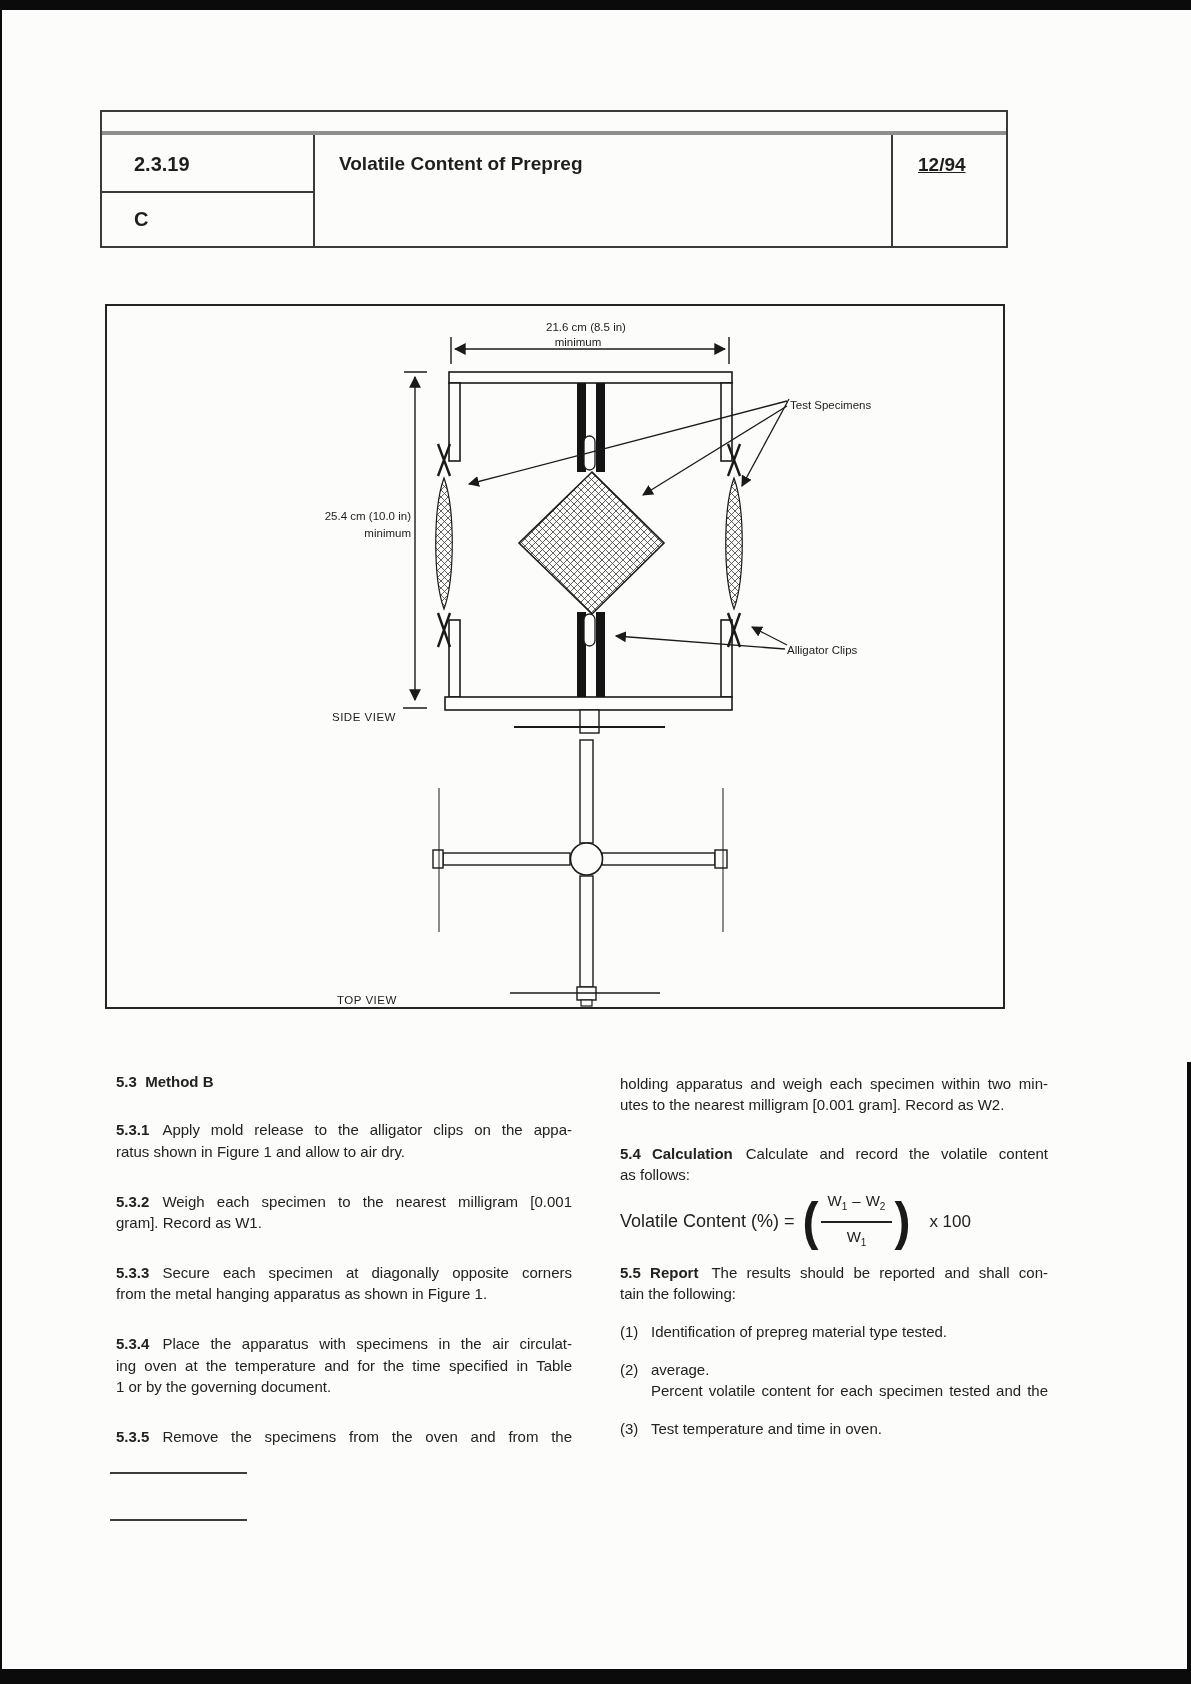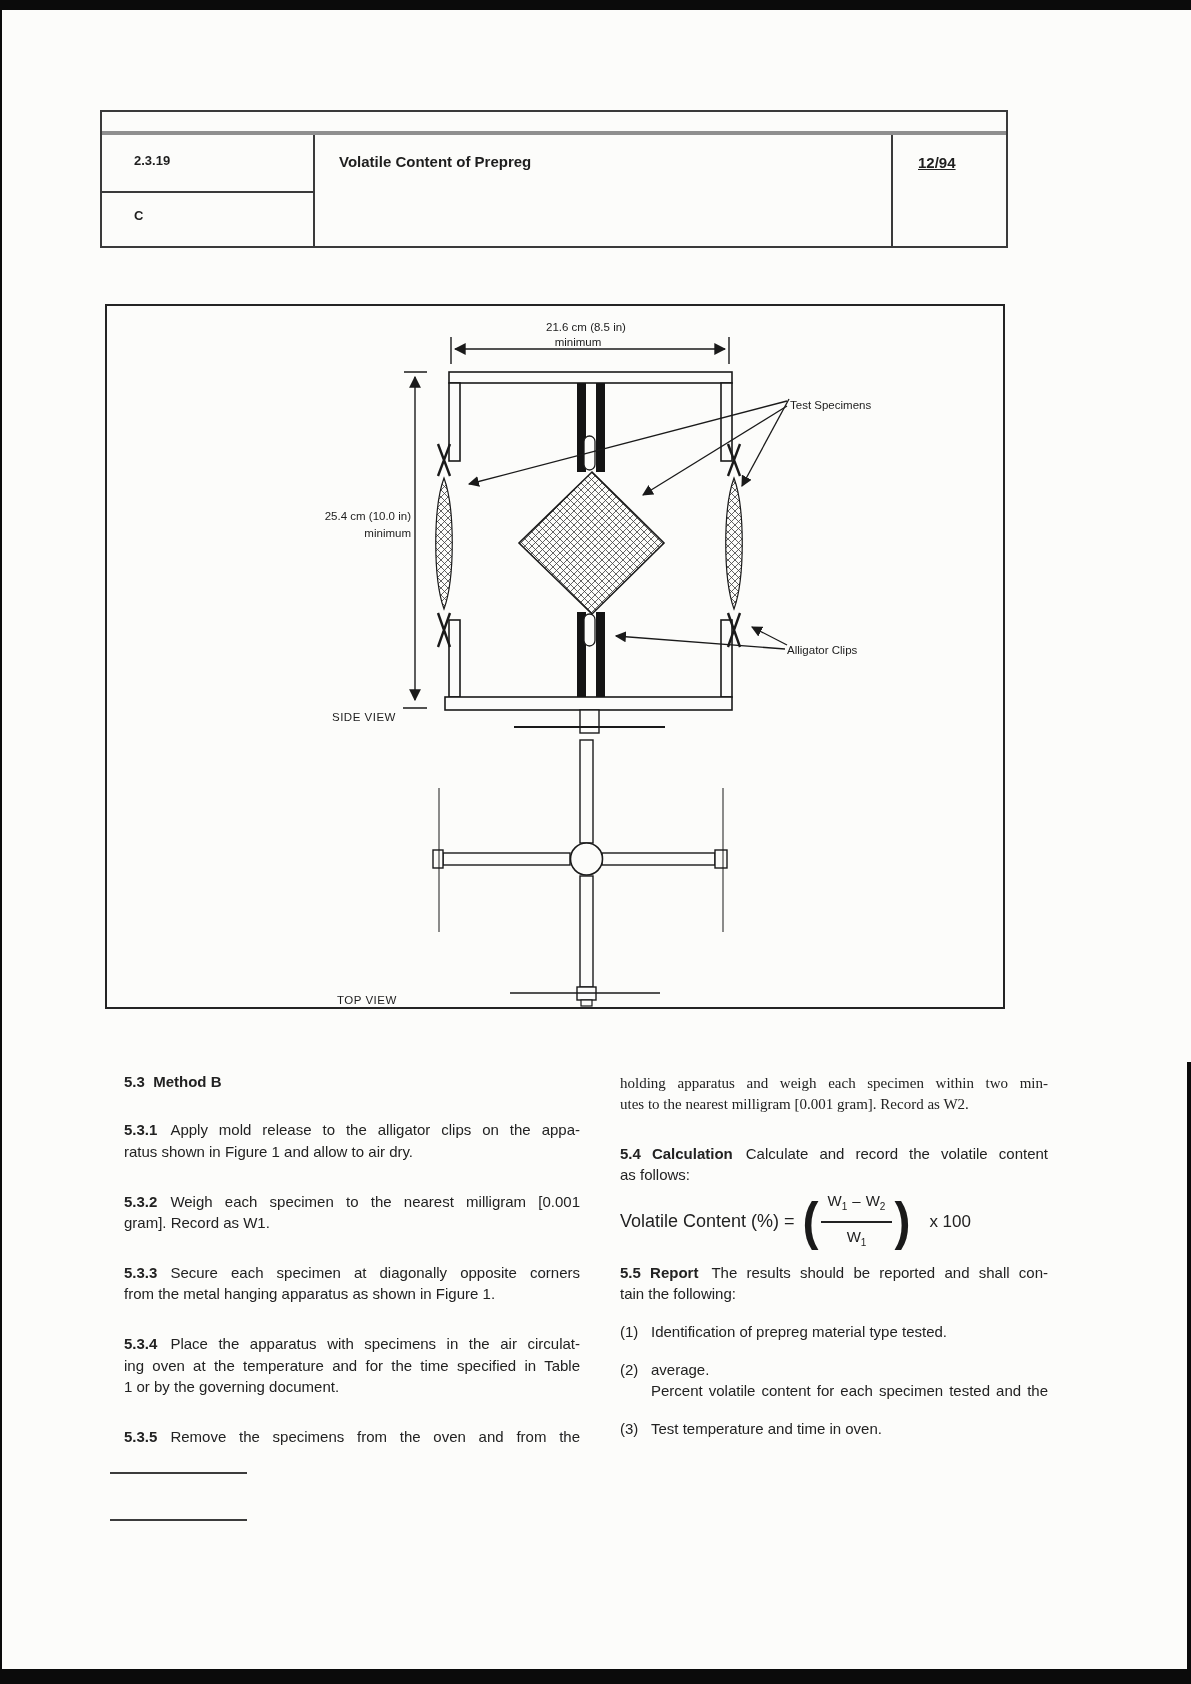--- a/index.html
+++ b/index.html
@@ -3,22 +3,22 @@
 <meta charset="utf-8">
 <style>
   html,body{margin:0;padding:0;background:#e8e8e6;}
   .page{position:relative;width:1191px;height:1684px;margin:0 auto;background:#fcfcfa;
         font-family:"Liberation Sans",sans-serif;color:#1e1e1e;overflow:hidden;}
   .abs{position:absolute;}
   .edge{background:#0b0b0b;}
   .hline{background:#3a3a3a;height:2px;}
   .vline{background:#3a3a3a;width:2px;}
   .grayline{background:#8f8f8f;height:4px;}
-  .hdr-txt{font-weight:bold;font-size:13px;white-space:pre;}
-  .ttl-txt{font-weight:bold;font-size:15px;white-space:pre;}
+  .hdr-txt{font-weight:bold;font-size:20px;white-space:pre;}
+  .ttl-txt{font-weight:bold;font-size:19px;white-space:pre;}
   .col{font-size:15px;line-height:21.4px;color:#222;}
   .s-head{font-weight:bold;white-space:pre;margin-bottom:27px;}
   .para{margin-bottom:28.5px;}
   .pline{text-align:justify;text-align-last:justify;white-space:nowrap;height:21.4px;}
   .pline.last{text-align-last:left;}
   .pfx{font-weight:bold;margin-right:13px;}
   .item{position:relative;padding-left:31px;margin-bottom:16px;}
   .item .marker{position:absolute;left:0;top:0;}
   .formula{display:flex;align-items:center;height:56px;margin:8px 0 12px 0;}
   .f-lhs{font-size:18px;margin-right:8px;}
@@ -139,21 +139,21 @@
       <rect x="715" y="850" width="12" height="18" fill="#fcfcfa" stroke-width="1.4"></rect>
       <rect x="577" y="987" width="19" height="13" fill="#fcfcfa" stroke-width="1.4"></rect>
       <rect x="581" y="1000" width="11" height="6" fill="#fcfcfa" stroke-width="1.2"></rect>
       <line x1="510" y1="993" x2="660" y2="993" stroke-width="1.6"></line>
       <line x1="439" y1="788" x2="439" y2="932" stroke-width="1"></line>
       <line x1="723" y1="788" x2="723" y2="932" stroke-width="1"></line>
     </g>
     <text x="337" y="1004" font-size="11.5" letter-spacing="0.5">TOP VIEW</text>
   </svg>
 
-  <div class="abs col" style="left:124px;top:1071px;width:456px;">
+  <div class="abs col" style="left:116px;top:1071px;width:456px;">
     <div class="s-head">5.3  Method B</div>
     <div class="para">
         <div class="pline"><b class="pfx">5.3.1</b>Apply mold release to the alligator clips on the appa-</div>
         <div class="pline last">ratus shown in Figure 1 and allow to air dry.</div>
       </div>
     <div class="para">
         <div class="pline"><b class="pfx">5.3.2</b>Weigh each specimen to the nearest milligram [0.001</div>
         <div class="pline last">gram]. Record as W1.</div>
       </div>
     <div class="para">
@@ -167,21 +167,21 @@
       </div>
     <div class="para">
         <div class="pline"><b class="pfx">5.3.5</b>Remove the specimens from the oven and from the</div>
       </div>
   </div>
 
   <div class="abs rule" style="left:110px;top:1472px;width:137px;"></div>
   <div class="abs rule" style="left:110px;top:1519px;width:137px;"></div>
 
   <div class="abs col" style="left:620px;top:1073px;width:428px;">
-    <div class="para" style="margin-bottom:27px;font-family:Liberation Serif, serif;">
+    <div class="para" style="margin-bottom:27px;">
         <div class="pline">holding apparatus and weigh each specimen within two min-</div>
         <div class="pline last">utes to the nearest milligram [0.001 gram]. Record as W2.</div>
       </div>
     <div class="para" style="margin-bottom:0;">
         <div class="pline"><b class="pfx">5.4 Calculation</b>Calculate and record the volatile content</div>
         <div class="pline last">as follows:</div>
       </div>
 
     <div class="formula">
       <span class="f-lhs">Volatile Content (%) =</span>

